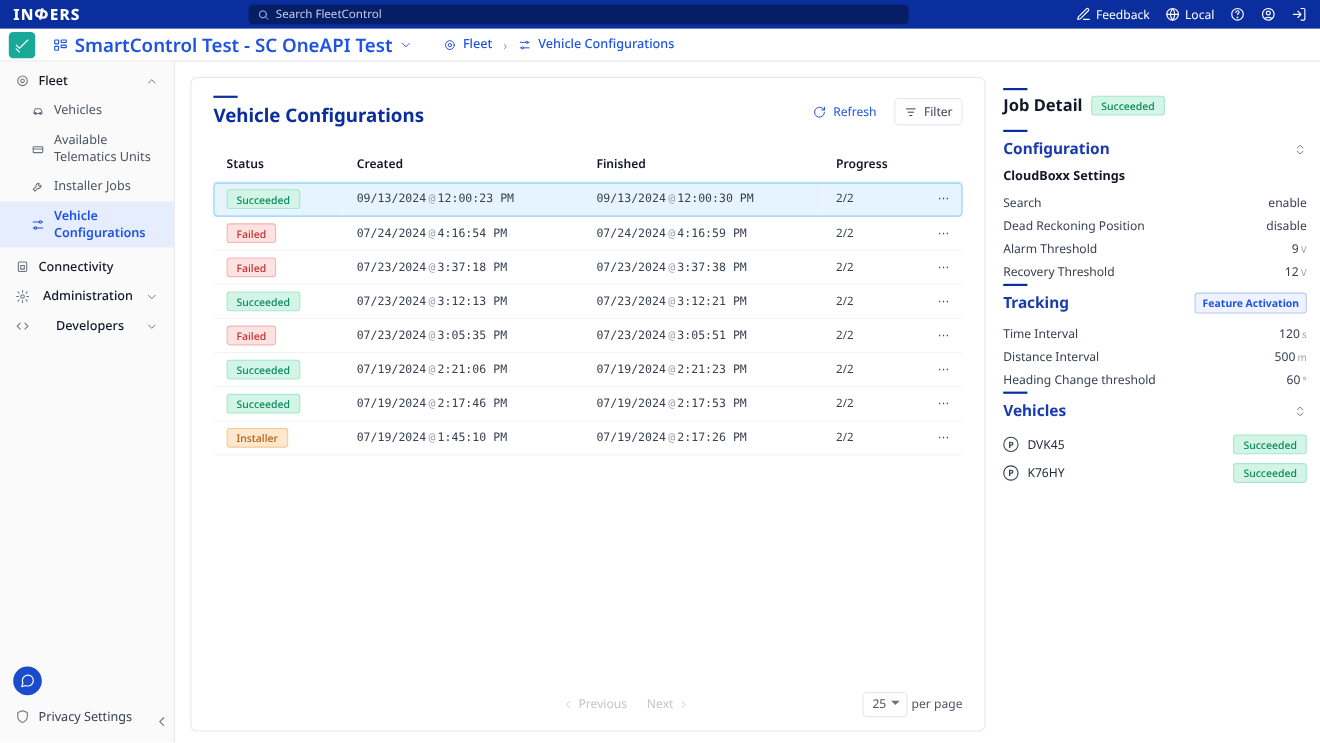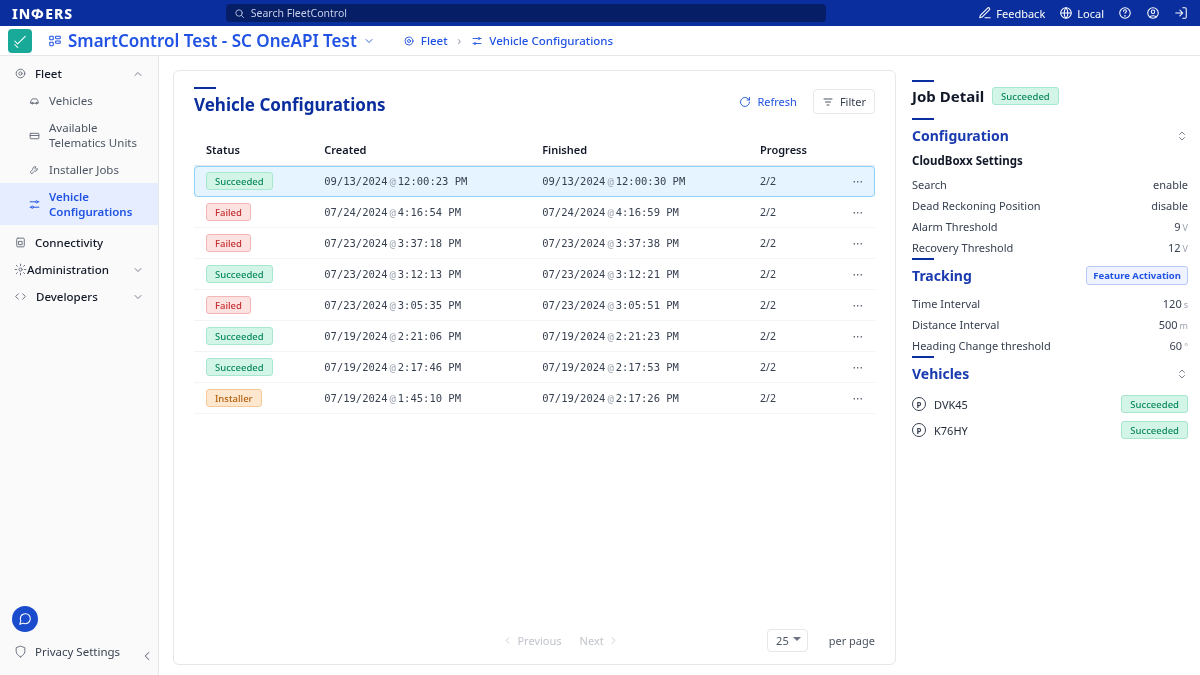--- a/index.html
+++ b/index.html
@@ -76,21 +76,21 @@
   .mono { font-family:ui-monospace,SFMono-Regular,Menlo,monospace; }
   .dt-at{color:#9ca3af;padding:0 2px;}
   .badge { display:inline-block;padding:1.5px 8px;border-radius:3px;font-size:9.5px;font-weight:500;border:1px solid;}
   .badge.Succeeded{background:var(--succ-bg);color:var(--succ-text);border-color:var(--succ-border);}
   .badge.Failed{background:var(--fail-bg);color:var(--fail-text);border-color:var(--fail-border);}
   .badge.Canceled{background:var(--cancel-bg);color:var(--cancel-text);border-color:var(--cancel-border);}
   .row-menu{color:#6b7280;text-align:right;cursor:pointer;}
   .table-footer{display:flex;align-items:center;justify-content:space-between;padding:12px 20px;margin-top:auto;}
   .pager{display:flex;gap:18px;margin:0 auto;}
   .pager span{font-size:11px;color:#c0c4cc;display:flex;align-items:center;gap:4px;cursor:not-allowed;}
-  .perpage{display:flex;align-items:center;gap:21px;font-size:11px;color:#4b5563;}
+  .perpage{display:flex;align-items:center;gap:4px;font-size:11px;color:#4b5563;}
   .select{border:1px solid var(--border);border-radius:4px;padding:3px 18px 3px 8px;font-size:11px;background:#fff;position:relative;cursor:pointer;}
   .select:after{content:"";position:absolute;right:6px;top:7px;border-left:4px solid transparent;border-right:4px solid transparent;border-top:4px solid #6b7280;}
   .detail { width:290px; padding:10px 12px 10px 2px; overflow-y:auto;}
   .detail .title-rule{margin-top:0;}
   .detail h2{font-size:15px;font-weight:700;color:#111827;margin:0 0 12px 0;display:flex;align-items:center;gap:8px;}
   .section-head{font-size:14px;font-weight:700;color:var(--detail-title);margin:2px 0 8px 0;display:flex;justify-content:space-between;align-items:center;}
   .section-head svg{width:12px;height:12px;color:#6b7280;cursor:pointer;}
   .subhead{font-size:11.5px;font-weight:700;color:#111827;margin:6px 0;}
   .kv{display:flex;justify-content:space-between;font-size:11px;color:#374151;padding:3px 0;}
   .kv .unit{color:#9ca3af;font-size:9px;margin-left:2px;}
@@ -238,33 +238,33 @@
     <div class="side-item header">
       <span style="display:flex;align-items:center;gap:8px;">
           <svg class="lead" viewBox="0 0 24 24">
             <rect x="5" y="4" width="14" height="16" rx="2"></rect>
             <rect x="9" y="10" width="6" height="6"></rect>
           </svg>
       <span>Connectivity</span>
         </span>
     </div>
     <div class="side-item header">
-      <span style="display:flex;align-items:center;gap:0;">
+      <span style="display:flex;align-items:center;gap:12px;">
           <svg class="lead" viewBox="0 0 24 24">
             <circle cx="12" cy="12" r="3"></circle>
             <path d="M12 2v3M12 19v3M4.2 4.2l2.1 2.1M17.7 17.7l2.1 2.1M2 12h3M19 12h3M4.2 19.8l2.1-2.1M17.7 6.3l2.1-2.1"></path>
           </svg>
       <span>Administration</span>
         </span>
       <svg class="chev" viewBox="0 0 24 24">
           <path d="m6 9 6 6 6-6"></path>
         </svg>
     </div>
     <div class="side-item header">
-      <span style="display:flex;align-items:center;gap:9px;">
+      <span style="display:flex;align-items:center;gap:24px;">
           <svg class="lead" viewBox="0 0 24 24">
             <path d="m8 7-5 5 5 5M16 7l5 5-5 5"></path>
           </svg>
       <span>Developers</span>
         </span>
       <svg class="chev" viewBox="0 0 24 24">
           <path d="m6 9 6 6 6-6"></path>
         </svg>
     </div>
     <div class="side-bottom">

